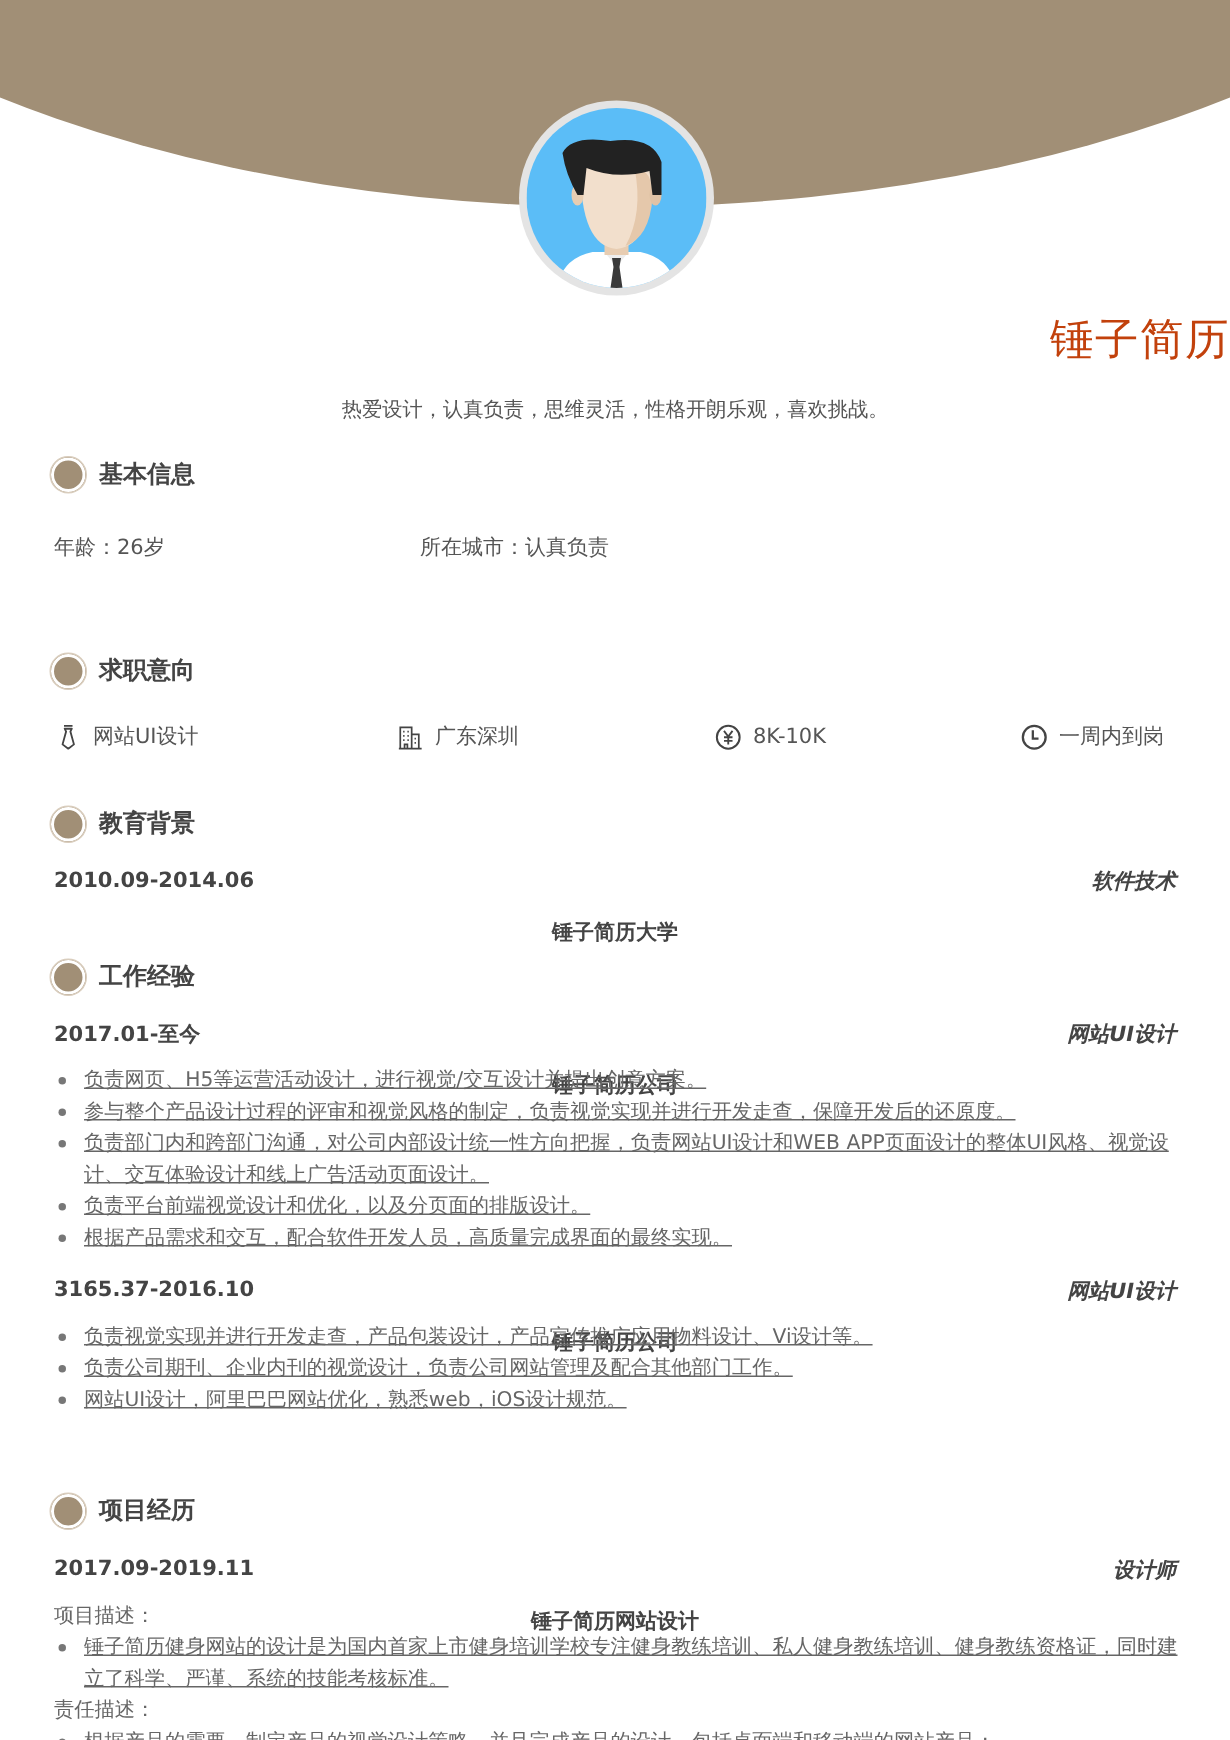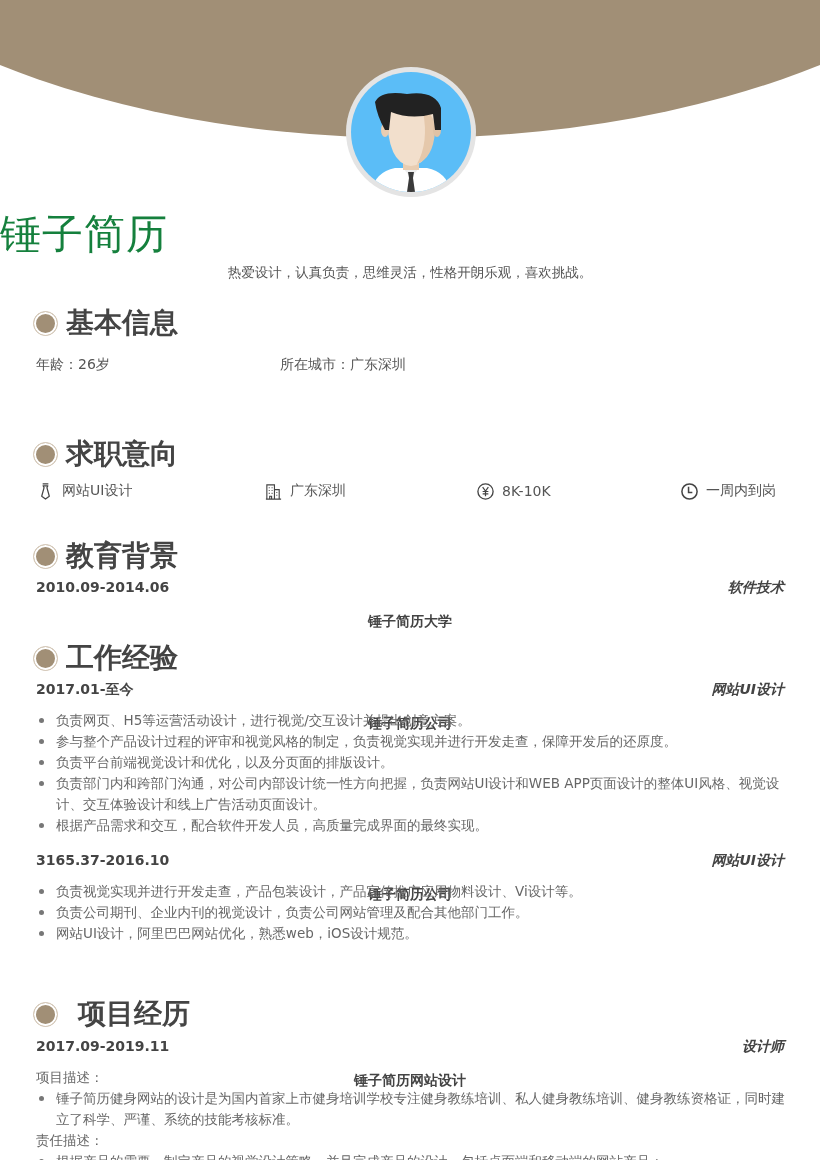--- a/index.html
+++ b/index.html
@@ -19,31 +19,31 @@
     left: 346px; top: 67px;
     width: 130px; height: 130px;
     border-radius: 50%;
     background: #e4e4e4;
     padding: 5px;
   }
   .avatar svg { display: block; width: 120px; height: 120px; }
 
   .name {
     position: absolute; left: 0; right: 0; top: 207px;
-    text-align: left; font-size: 41px; color: #15803d; letter-spacing: 1px;
+    text-align: right; font-size: 29px; color: #c2410c; letter-spacing: 1px;
   }
   .motto {
     position: absolute; left: 0; right: 0; top: 264px;
     text-align: center; font-size: 13.5px; color: #555;
   }
 
   .section-title {
     position: absolute; left: 33px;
     display: flex; align-items: center;
-    font-size: 28px; font-weight: bold; color: #444;
+    font-size: 16px; font-weight: bold; color: #444;
   }
   .section-title .dot {
     width: 25px; height: 25px; border-radius: 50%;
     background: #a18f76;
     border: 1.5px solid #d9cdbd;
     box-shadow: inset 0 0 0 2px #fff;
     margin-right: 8px;
   }
 
   .info-grid { position: absolute; left: 36px; top: 350px; width: 760px; }
@@ -52,21 +52,21 @@
 
   .intent-row { position: absolute; left: 36px; top: 480px; width: 760px; height: 22px; font-size: 14px; color: #555; }
   .intent-item { position: absolute; top: 0; display: flex; align-items: center; height: 22px; white-space: nowrap; }
   .intent-item svg { width: 19px; height: 19px; margin-right: 7px; }
 
   .row-head { position: absolute; left: 36px; width: 748px; height: 20px; font-size: 14px; font-weight: bold; color: #444; }
   .row-head .l { position: absolute; left: 0; top: 0; }
   .row-head .c { position: absolute; left: 0; right: 0; top: 0; text-align: center; margin-top: 34px; }
   .row-head .r { position: absolute; right: 0; top: 0; font-style: italic; }
 
-  .blist { position: absolute; left: 36px; width: 750px; font-size: 13.5px; line-height: 21px; color: #666; list-style: none; }
+  .blist { position: absolute; left: 36px; width: 750px; font-size: 13.5px; line-height: 21px; color: #666; list-style: none; text-decoration: underline; }
   .blist li { position: relative; padding-left: 20px; }
   .blist li::before { content: ""; position: absolute; left: 3px; top: 8px; width: 5px; height: 5px; border-radius: 50%; background: #777; }
 
   .label-line { position: absolute; left: 36px; font-size: 13.5px; color: #666; line-height: 21px; }
 </style>
 </head>
 <body>
 
 <div class="header-arc"></div>
 
@@ -95,21 +95,21 @@
 <div class="name">锤子简历</div>
 <div class="motto">热爱设计，认真负责，思维灵活，性格开朗乐观，喜欢挑战。</div>
 
 <div class="section-title" style="top:304px;">
   <span class="dot"></span>
   <span>基本信息</span>
 </div>
 <div class="info-grid">
   <div class="info-row">
     <span>年龄：26岁</span>
-    <span>所在城市：广东深圳</span>
+    <span>所在城市：认真负责</span>
   </div>
 </div>
 
 <div class="section-title" style="top:435px;">
   <span class="dot"></span>
   <span>求职意向</span>
 </div>
 <div class="intent-row">
   <div class="intent-item" style="left:0;">
     <svg viewBox="0 0 20 20">
@@ -154,37 +154,37 @@
   <span>工作经验</span>
 </div>
 <div class="row-head" style="top:681px;">
   <span class="l">2017.01-至今</span>
   <span class="c">锤子简历公司</span>
   <span class="r">网站UI设计</span>
 </div>
 <ul class="blist" style="top:710px;">
   <li>负责网页、H5等运营活动设计，进行视觉/交互设计并提出创意方案。</li>
   <li>参与整个产品设计过程的评审和视觉风格的制定，负责视觉实现并进行开发走查，保障开发后的还原度。</li>
+  <li>负责部门内和跨部门沟通，对公司内部设计统一性方向把握，负责网站UI设计和WEB APP页面设计的整体UI风格、视觉设计、交互体验设计和线上广告活动页面设计。</li>
   <li>负责平台前端视觉设计和优化，以及分页面的排版设计。</li>
-  <li>负责部门内和跨部门沟通，对公司内部设计统一性方向把握，负责网站UI设计和WEB APP页面设计的整体UI风格、视觉设计、交互体验设计和线上广告活动页面设计。</li>
   <li>根据产品需求和交互，配合软件开发人员，高质量完成界面的最终实现。</li>
 </ul>
 
 <div class="row-head" style="top:852px;">
   <span class="l">3165.37-2016.10</span>
   <span class="c">锤子简历公司</span>
   <span class="r">网站UI设计</span>
 </div>
 <ul class="blist" style="top:881px;">
   <li>负责视觉实现并进行开发走查，产品包装设计，产品宣传推广应用物料设计、Vi设计等。</li>
   <li>负责公司期刊、企业内刊的视觉设计，负责公司网站管理及配合其他部门工作。</li>
   <li>网站UI设计，阿里巴巴网站优化，熟悉web，iOS设计规范。</li>
 </ul>
 
-<div class="section-title" style="top:995px;gap:12px;">
+<div class="section-title" style="top:995px;">
   <span class="dot"></span>
   <span>项目经历</span>
 </div>
 <div class="row-head" style="top:1038px;">
   <span class="l">2017.09-2019.11</span>
   <span class="c">锤子简历网站设计</span>
   <span class="r">设计师</span>
 </div>
 <div class="label-line" style="top:1067px;">项目描述：</div>
 <ul class="blist" style="top:1088px;">

